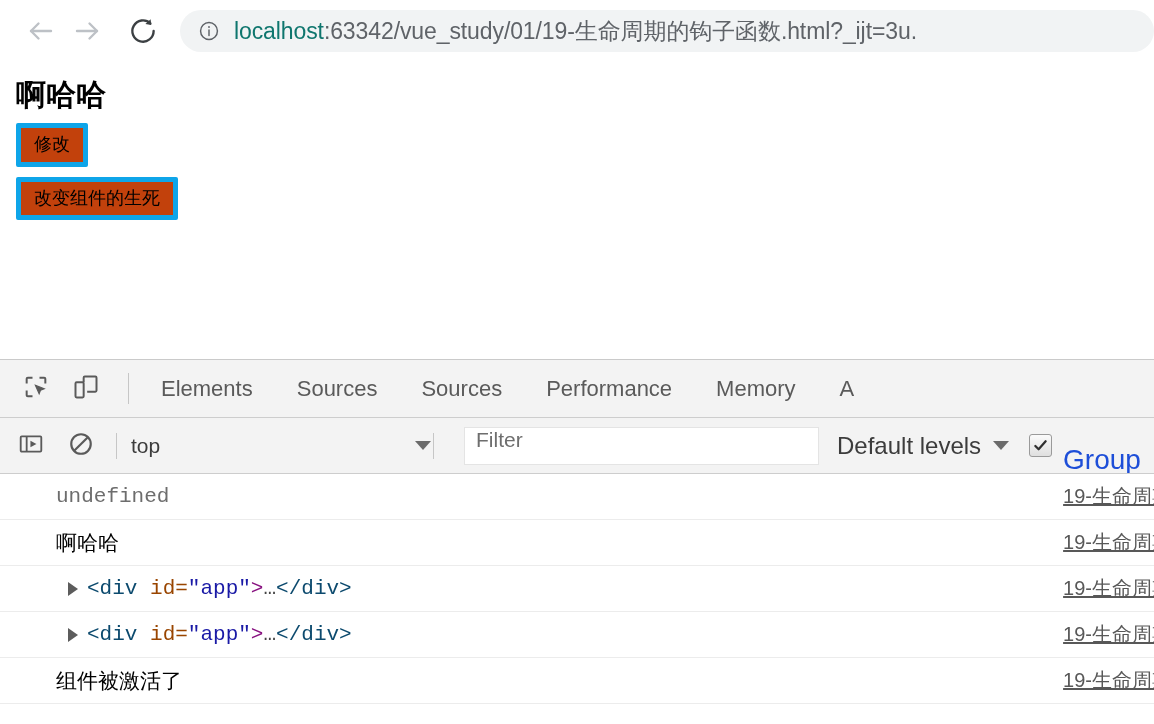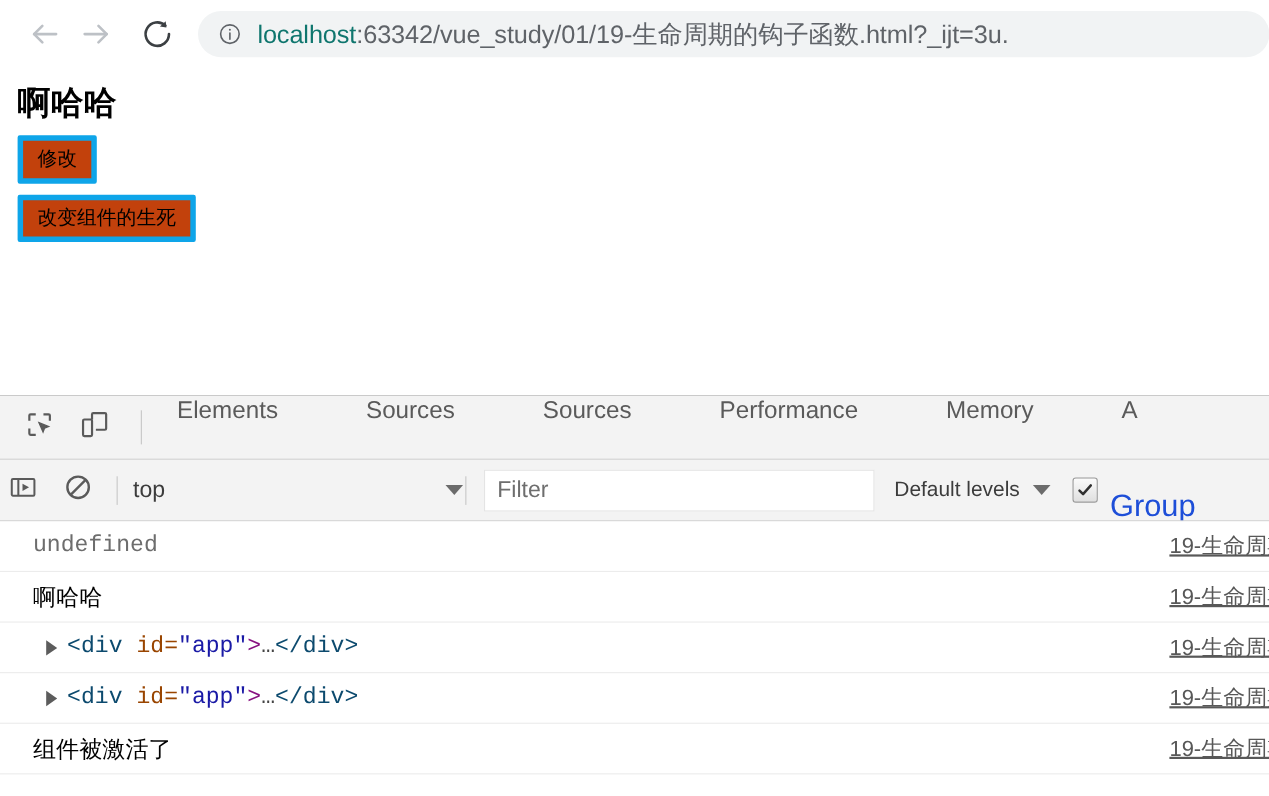--- a/index.html
+++ b/index.html
@@ -127,24 +127,23 @@
     margin-right: 10px;
   }
   .dt-sep {
     width: 1px;
     background: #c6c6c6;
     margin: 13px 10px 13px 2px;
     flex: 0 0 auto;
   }
   .dt-tabs {
     display: flex;
-    align-items: flex-start;
+    align-items: center;
     flex: 1 1 auto;
     overflow: hidden;
-    gap: 36px;
   }
   .dt-tab {
     display: flex;
     align-items: center;
     padding: 0 22px;
     font-size: 22px;
     color: #5a5a5a;
     white-space: nowrap;
     position: relative;
     font-family: "Liberation Sans", sans-serif;
@@ -162,21 +161,21 @@
     background: #29b6f6;
   }
 
   
   .dt-toolbar {
     height: 56px;
     background: #f3f3f3;
     border-bottom: 1px solid #cdcdcd;
     display: flex;
     align-items: center;
-    padding-left: 4px;
+    padding-left: 14px;
     box-sizing: border-box;
     flex: 0 0 auto;
     overflow: hidden;
   }
   .tb-icon {
     width: 34px;
     height: 34px;
     display: flex;
     align-items: center;
     justify-content: center;
@@ -209,38 +208,37 @@
     border-top: 9px solid #6b6b6b;
     flex: 0 0 auto;
   }
   .filter-input {
     width: 355px;
     height: 38px;
     background: #ffffff;
     border: 1px solid #e4e4e4;
     box-sizing: border-box;
     display: flex;
-    align-items: center;
     padding-left: 11px;
     flex: 0 0 auto;
-    margin-left: 2px;
+    margin-left: 16px;
   }
   .filter-placeholder {
     font-size: 21px;
     color: #6e6e6e;
     font-family: "Liberation Sans", sans-serif;
   }
   .levels-select {
     display: flex;
     align-items: center;
     margin-left: 18px;
     flex: 0 0 auto;
   }
   .levels-label {
-    font-size: 19px;
+    font-size: 24px;
     color: #3c3c3c;
     margin-right: 12px;
     white-space: nowrap;
     font-family: "Liberation Sans", sans-serif;
   }
   .group-box {
     display: flex;
     align-items: center;
     margin-left: 20px;
     flex: 0 0 auto;
@@ -269,21 +267,21 @@
   .console-list {
     flex: 1 1 auto;
     overflow: hidden;
     background: #ffffff;
   }
   .console-row {
     height: 46px;
     border-bottom: 1px solid #ececec;
     display: flex;
     align-items: center;
-    padding-left: 4px;
+    padding-left: 30px;
     padding-right: 0;
     box-sizing: border-box;
     position: relative;
   }
   .row-content {
     flex: 1 1 auto;
     display: flex;
     align-items: center;
     overflow: hidden;
   }

